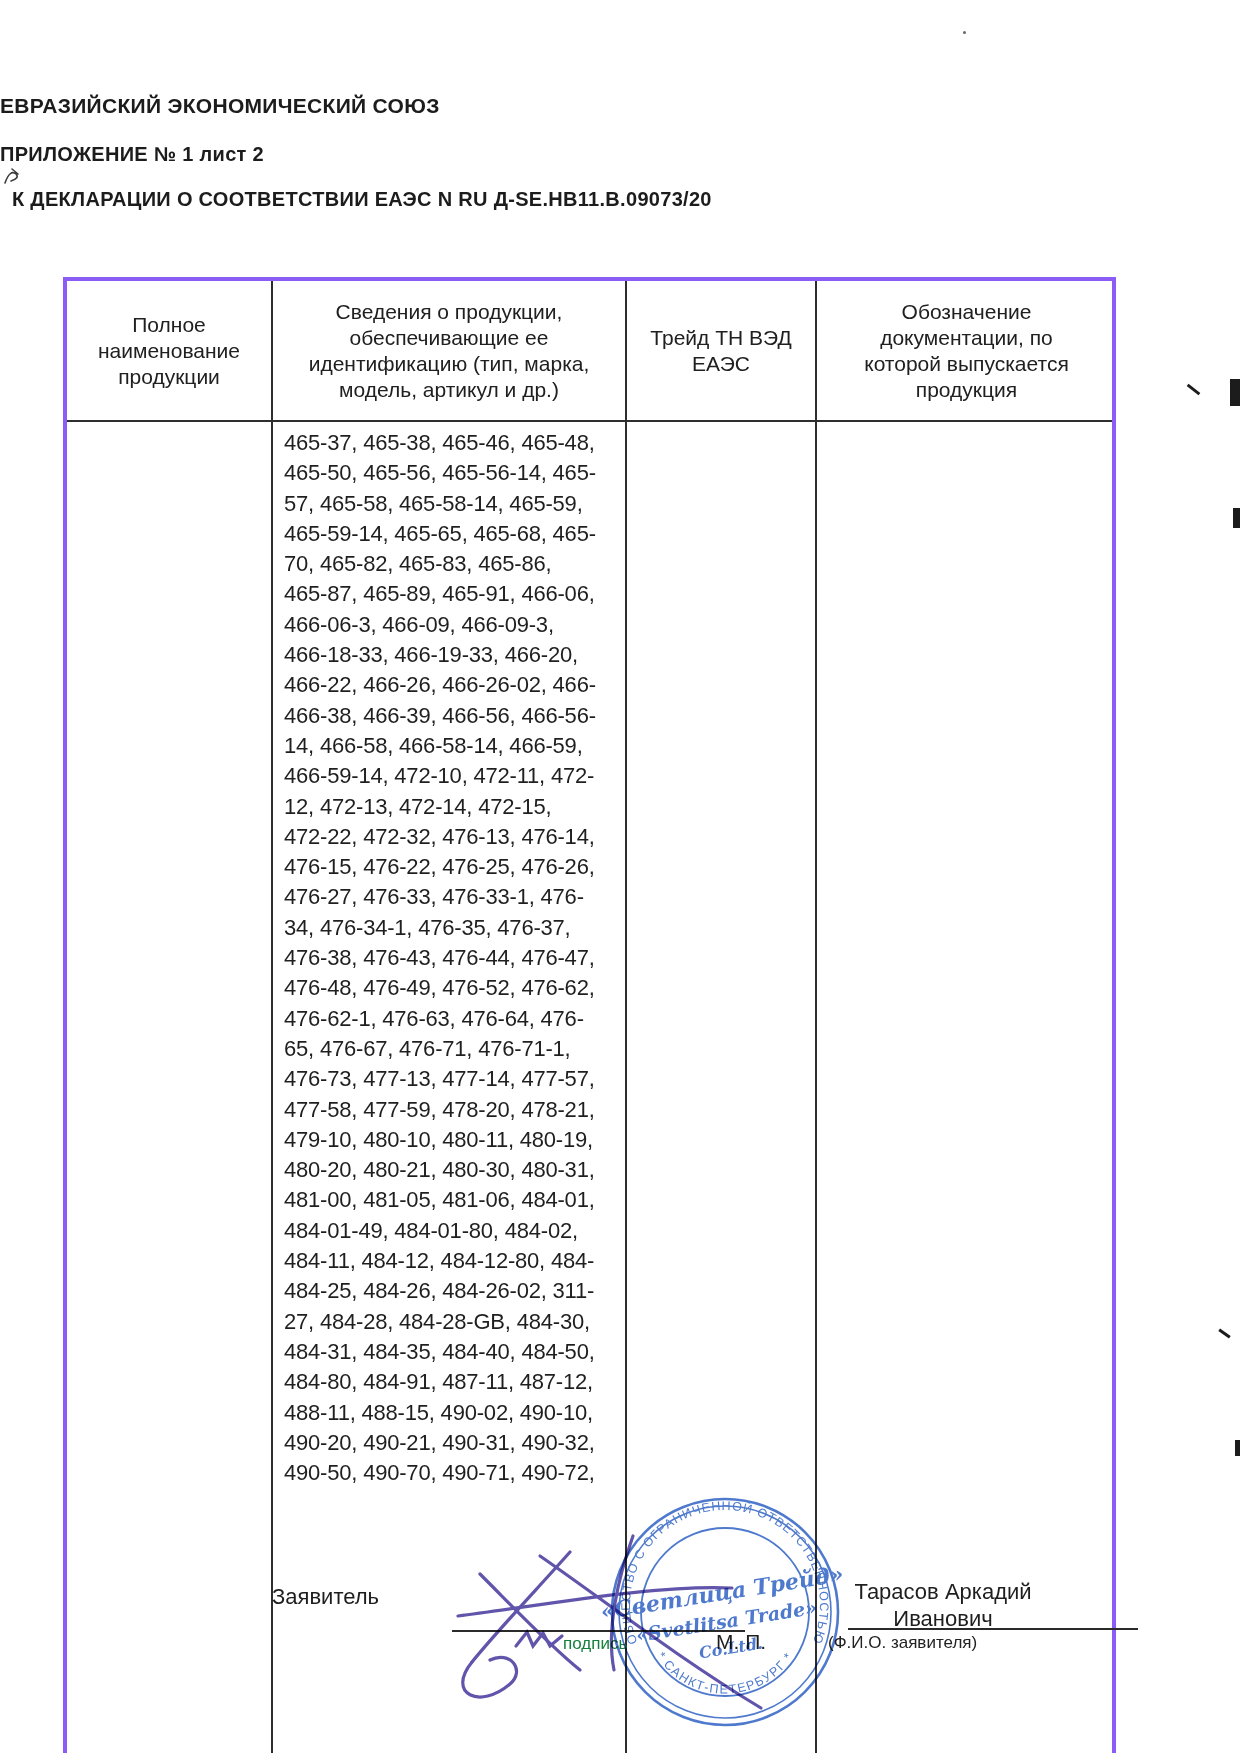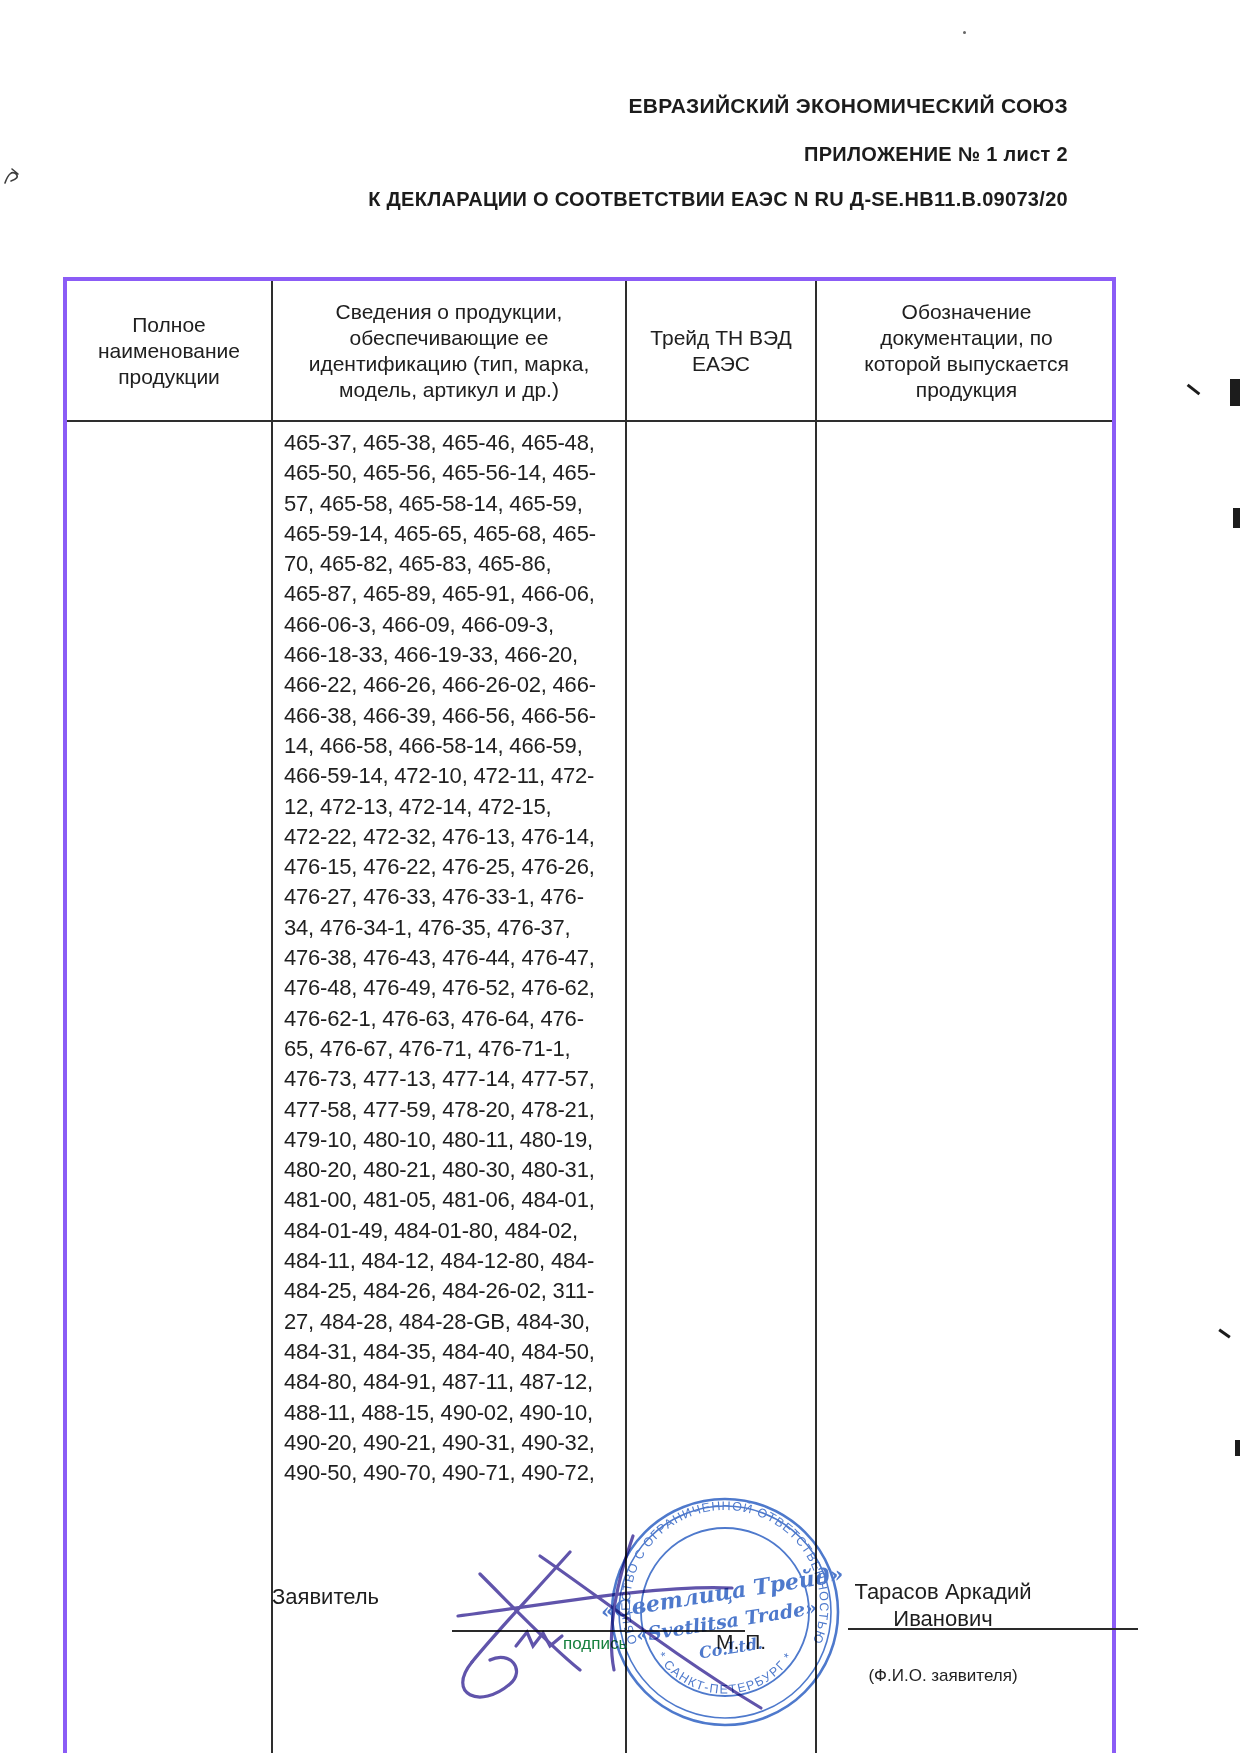--- a/index.html
+++ b/index.html
@@ -6,27 +6,27 @@
   body{
     width:1240px;height:1753px;
     background:#ffffff;
     font-family:"Liberation Sans",sans-serif;
     color:#222;
     position:relative;
     overflow:hidden;
   }
   .abs{position:absolute;}
   .title{
-    left:0;width:1068px;text-align:right;
+    left:0;width:1068px;text-align:left;
     font-weight:bold;color:#1c1c1c;letter-spacing:.3px;
     white-space:nowrap;
   }
   #title1{top:94px;font-size:21px;}
   #title2{top:143px;font-size:20px;}
-  #title3{top:188px;font-size:20px;}
+  #title3{top:188px;font-size:20px;padding-left:12px;}
 
   
   #doc-table{
     left:63px;top:277px;width:1053px;height:1640px;
     border:4px solid #8b5cf6;box-sizing:border-box;
     background:transparent;
   }
   .vline{position:absolute;top:0;bottom:0;width:2px;background:#2e2e2e;}
   #vl1{left:204px;} #vl2{left:558px;} #vl3{left:748px;}
   #header-sep{position:absolute;left:0;right:0;top:139px;height:2px;background:#2e2e2e;}
@@ -51,21 +51,21 @@
   }
 
   
   #applicant-label{left:272px;top:1584px;font-size:22px;color:#1e1e1e;}
   #sign-line{left:452px;top:1630px;width:293px;height:2px;background:#2a2a2a;}
   #sign-caption{left:563px;top:1634px;font-size:17px;color:#15803d;}
   #stamp-caption{left:716px;top:1630px;font-size:21px;color:#1e1e1e;}
   #name-block{left:828px;top:1578px;width:230px;text-align:center;
     font-size:22px;line-height:27px;color:#1e1e1e;white-space:pre-line;}
   #name-line{left:848px;top:1628px;width:290px;height:2px;background:#2a2a2a;}
-  #name-caption{left:828px;top:1633px;width:230px;text-align:center;font-size:17px;color:#222;margin-top:33px;}
+  #name-caption{left:828px;top:1633px;width:230px;text-align:left;font-size:17px;color:#222;}
 
   #signature-svg{left:428px;top:1518px;mix-blend-mode:multiply;}
   #stamp-svg{left:601px;top:1488px;mix-blend-mode:multiply;opacity:.92;}
 
   
   .speck{position:absolute;background:#1c1c1c;}
   #spk-dash1{left:1186px;top:388px;width:15px;height:3px;transform:rotate(38deg);}
   #spk-bar1{left:1230px;top:379px;width:10px;height:27px;}
   #spk-bar2{left:1233px;top:508px;width:7px;height:20px;}
   #spk-dash2{left:1218px;top:1332px;width:13px;height:3px;transform:rotate(35deg);}

